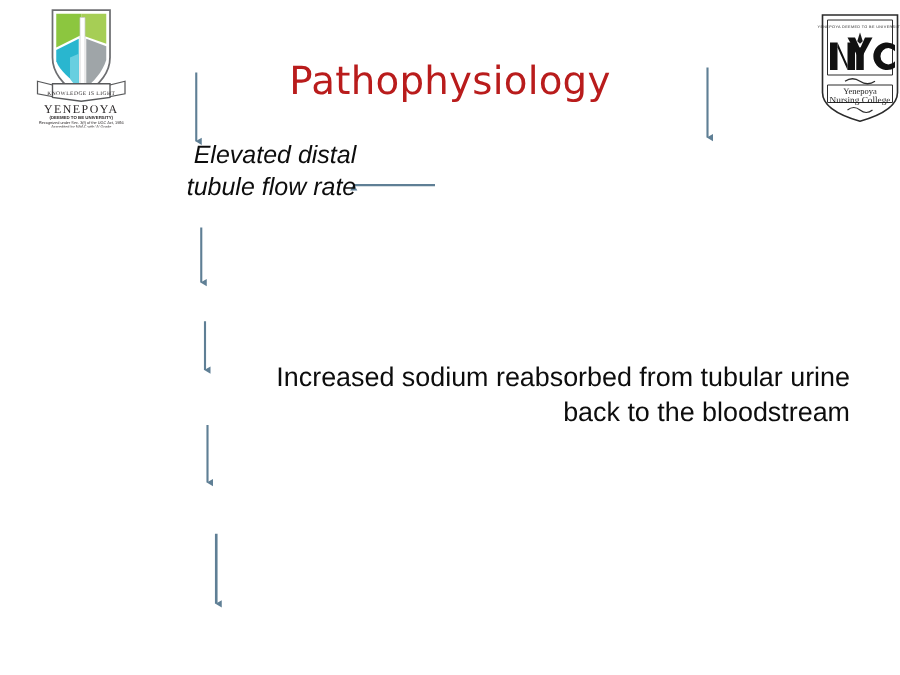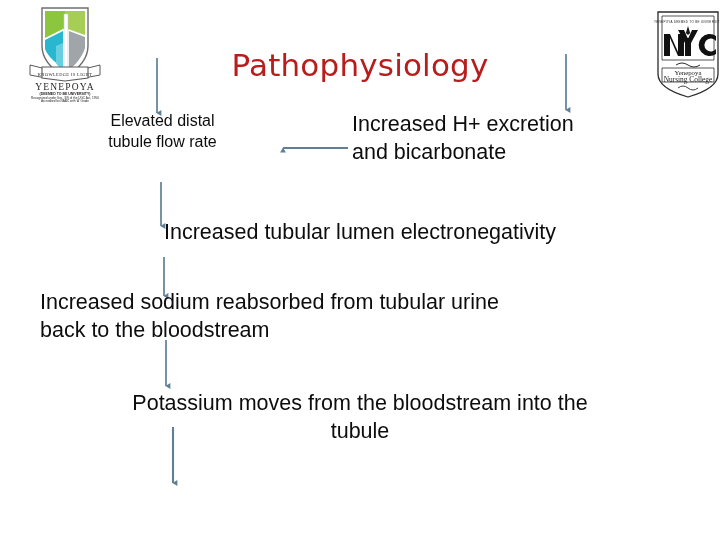--- a/index.html
+++ b/index.html
@@ -54,43 +54,44 @@
     font-family: "Liberation Sans", sans-serif;
     font-weight: 400;
     line-height: 1.30;
     white-space: pre-line;
   }
 
   .tb-left {
     left: 40px;
     top: 111px;
     width: 245px;
-    font-size: 16px;
-    text-align: center;
+    font-size: 20px;
+    text-align: right;
+    font-style: italic;
   }
   .tb-right {
     left: 352px;
     top: 111px;
     width: 310px;
     font-size: 21.5px;
     text-align: left;
   }
   .tb-mid {
     left: 60px;
     top: 219px;
     width: 600px;
     font-size: 21.5px;
     text-align: center;
   }
   .tb-sodium {
     left: 40px;
     top: 289px;
     width: 640px;
     font-size: 21.5px;
-    text-align: left;
+    text-align: right;
   }
   .tb-potassium {
     left: 40px;
     top: 390px;
     width: 640px;
     font-size: 21.5px;
     text-align: center;
   }
 
   
@@ -195,24 +196,19 @@
     <line x1="164" y1="257" x2="164" y2="296" stroke="#5f7f95" stroke-width="1.7" marker-end="url(#ah-down)"></line>
 
     <line x1="166" y1="340" x2="166" y2="386" stroke="#5f7f95" stroke-width="1.7" marker-end="url(#ah-down)"></line>
 
     <line x1="173" y1="427" x2="173" y2="483" stroke="#5f7f95" stroke-width="2.1" marker-end="url(#ah-down)"></line>
   </svg>
 
   <div class="flow-text tb-left">Elevated distal
 tubule flow rate</div>
 
-  <div class="flow-text tb-right">Increased H+ excretion
-and bicarbonate</div>
-
-  <div class="flow-text tb-mid">Increased tubular lumen electronegativity</div>
+
 
   <div class="flow-text tb-sodium">Increased sodium reabsorbed from tubular urine
 back to the bloodstream</div>
 
-  <div class="flow-text tb-potassium">Potassium moves from the bloodstream into the
-tubule</div>
 
 </div>
 
 </body></html>

